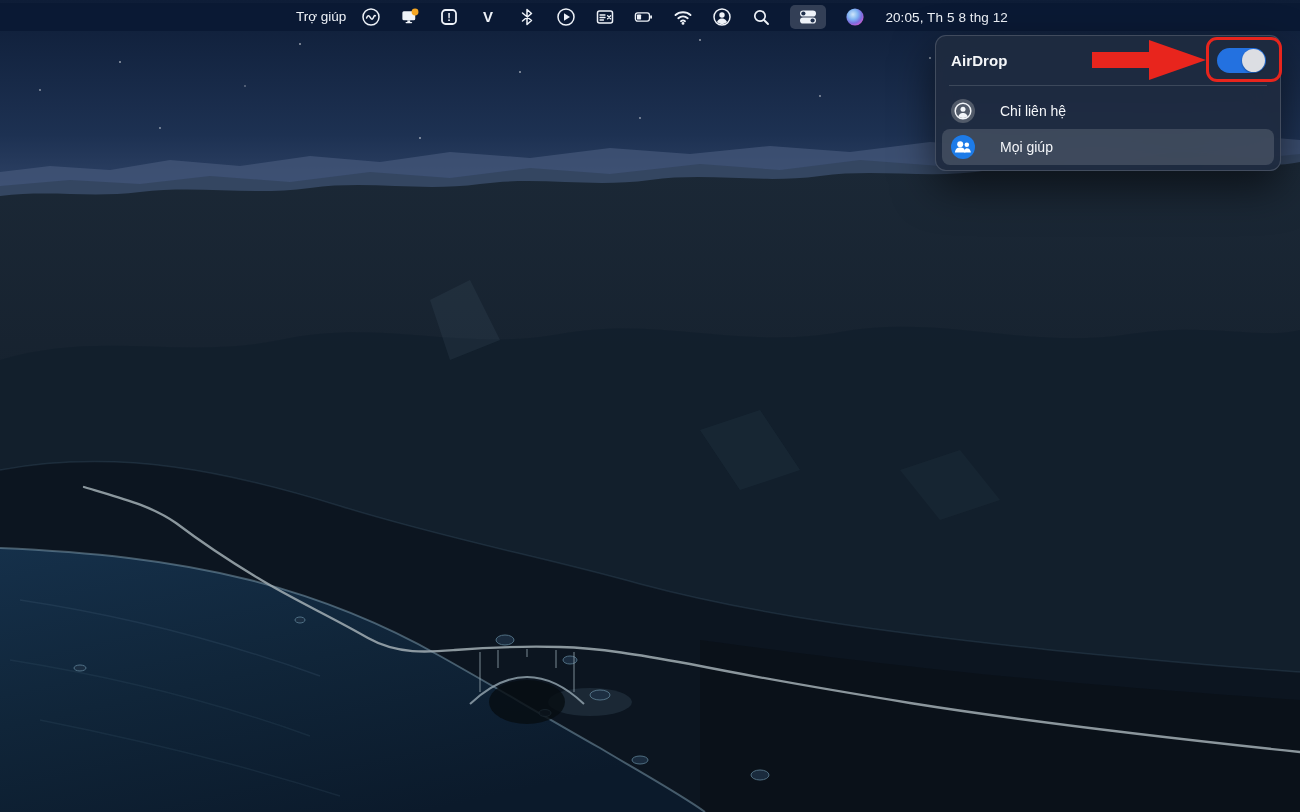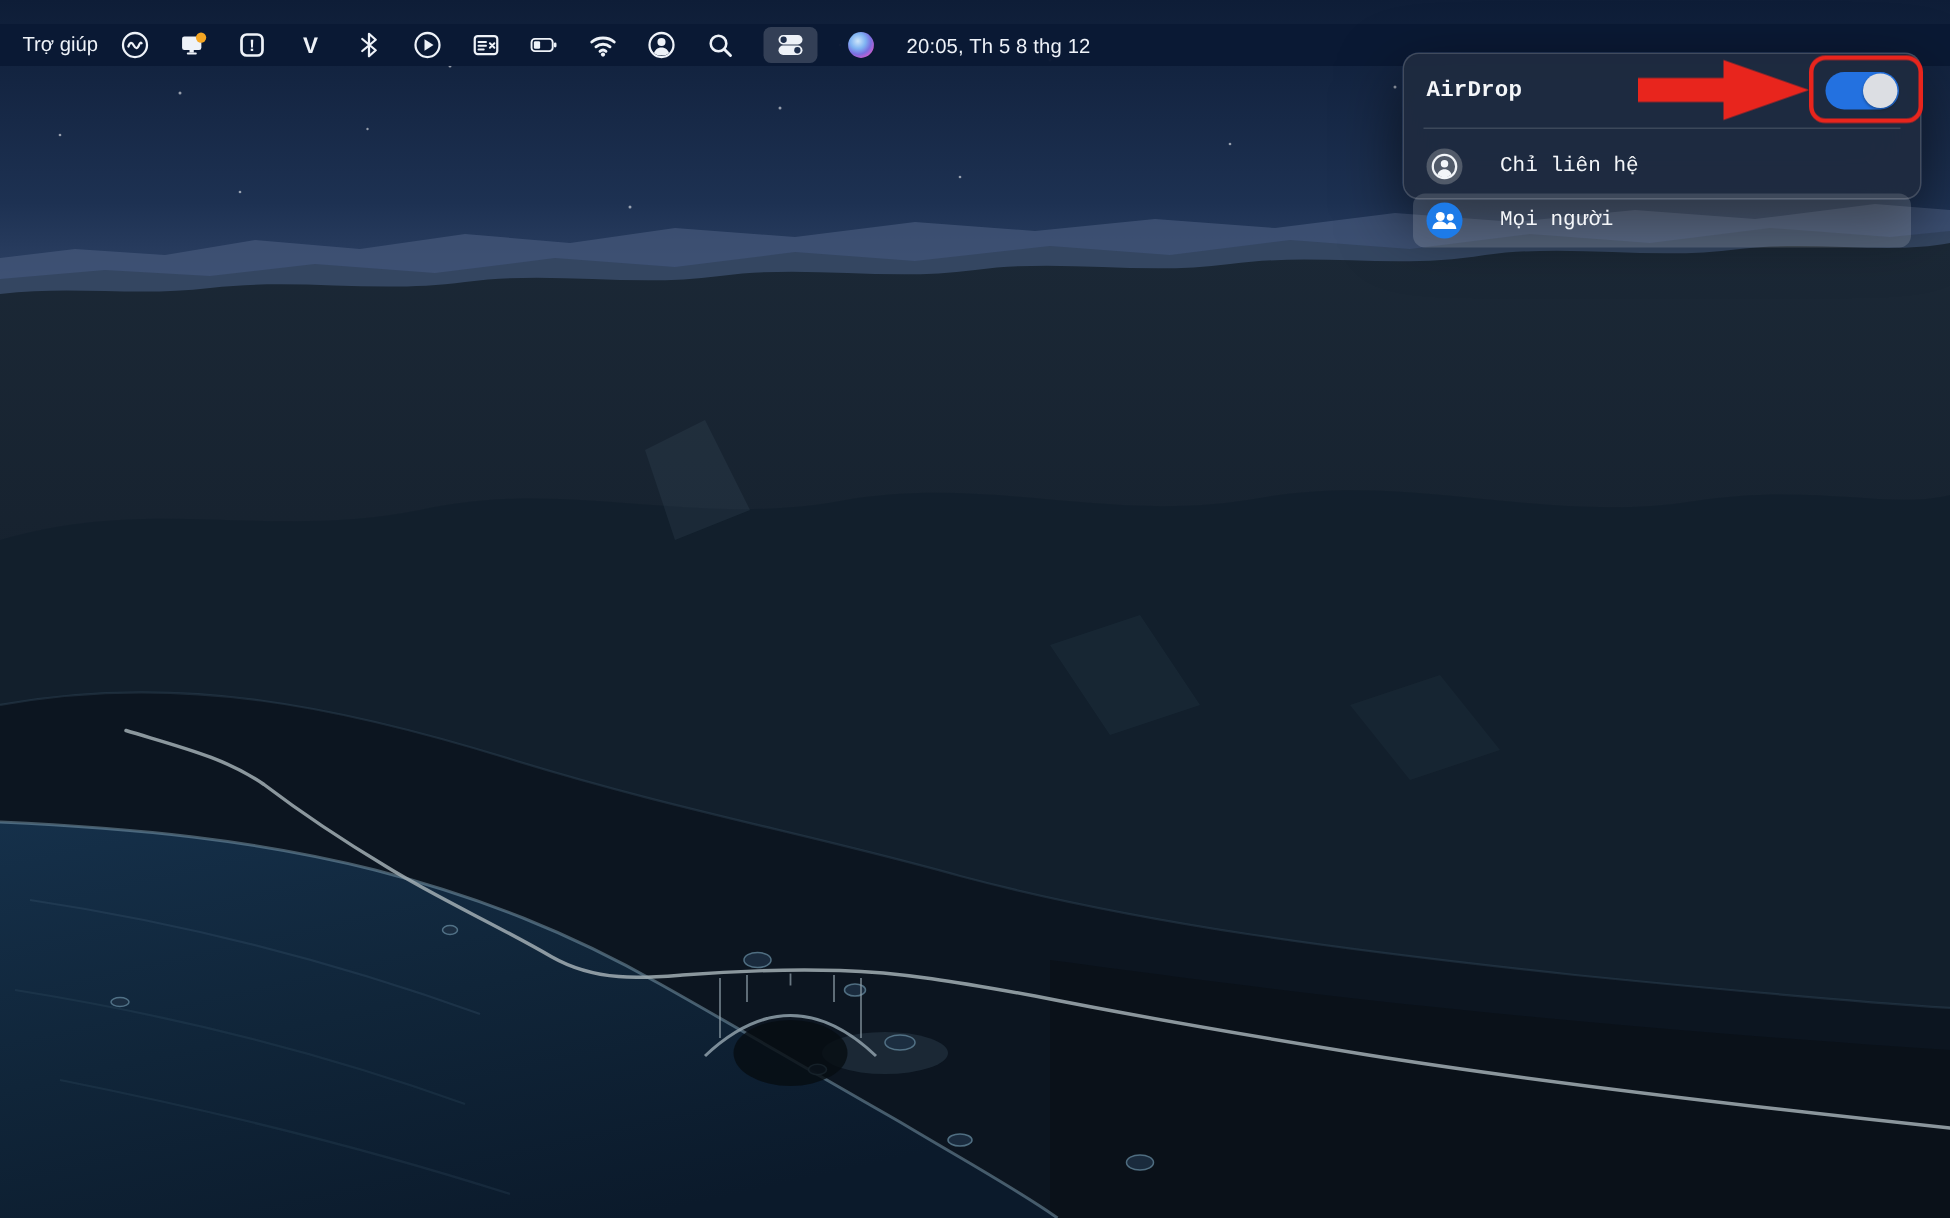--- a/index.html
+++ b/index.html
@@ -5,42 +5,41 @@
   html,body{margin:0;padding:0;background:#000;}
   .screen{
     position:relative;width:1300px;height:812px;overflow:hidden;
     font-family:"Liberation Sans","DejaVu Sans",sans-serif;
     -webkit-font-smoothing:antialiased;
   }
   
   .wallpaper{position:absolute;inset:0;z-index:0;display:block;}
   
   .menubar{
-    position:absolute;top:16px;left:0;width:1300px;height:28px;z-index:10;
+    position:absolute;top:3px;left:0;width:1300px;height:28px;z-index:10;
     background:rgba(10,25,52,0.97);
-    display:flex;align-items:center;justify-content:flex-start;
+    display:flex;align-items:center;justify-content:center;
     color:#eef2f8;font-size:13.5px;
   }
   .menubar-left{display:flex;align-items:center;height:28px;}
   .menu-item{padding:0 15px;line-height:28px;font-weight:500;cursor:default;}
   .menubar-right{display:flex;align-items:center;gap:19px;padding-right:11px;height:28px;}
   .sicon{width:20px;height:20px;display:flex;align-items:center;justify-content:center;flex:0 0 auto;}
   .sicon svg{display:block;}
   .sicon.active-bg{background:rgba(255,255,255,0.17);border-radius:5px;padding:2px 8px;}
   .clock{margin-left:1px;white-space:nowrap;font-size:13.5px;letter-spacing:.1px;}
   
   .panel{
-    position:absolute;left:935px;top:35px;width:346px;height:98px;z-index:20;
+    position:absolute;left:935px;top:35px;width:346px;height:136px;z-index:20;
     background:rgba(31,42,63,0.94);
     border:1px solid rgba(255,255,255,0.16);
     border-radius:11px;box-sizing:border-box;
     box-shadow:0 16px 42px rgba(0,0,0,0.55);
     backdrop-filter:blur(18px) saturate(160%);
     color:#f4f6f9;
-    font-family:Liberation Mono, monospace;
   }
   .panel-title-row{height:49px;display:flex;align-items:center;justify-content:space-between;padding:0 14px 0 15px;}
   .panel-title{font-size:15px;font-weight:700;letter-spacing:.1px;}
   .toggle{position:relative;width:49px;height:25px;border-radius:13px;background:#2371e0;cursor:pointer;flex:0 0 auto;}
   .toggle .knob{position:absolute;top:1px;right:1px;width:23px;height:23px;border-radius:50%;background:#dcdee3;box-shadow:0 1px 2px rgba(0,0,0,.35);}
   .divider{height:1px;background:rgba(255,255,255,0.14);margin:0 13px;}
   .options{padding:7px 6px 6px 6px;}
   .option-row{height:36px;display:flex;align-items:center;gap:25px;padding:0 9px;border-radius:8px;font-size:14px;cursor:pointer;}
   .option-row.selected{background:rgba(255,255,255,0.14);}
   .opt-icon{width:24px;height:24px;border-radius:50%;display:flex;align-items:center;justify-content:center;flex:0 0 auto;}
@@ -290,21 +289,21 @@
 
       <div class="option-row selected">
         <span class="opt-icon blue">
           <svg width="24" height="24" viewBox="0 0 24 24" fill="#ffffff">
             <circle cx="15.8" cy="9.8" r="2.3"></circle>
             <path d="M13.2 17.6 C13.5 14.6 14.5 13.2 15.9 13.2 C17.8 13.2 19.6 14.6 19.9 17.6 Z"></path>
             <circle cx="9.2" cy="9.3" r="3"></circle>
             <path d="M3.9 17.6 C4.3 13.9 6.4 12.6 9.2 12.6 C12 12.6 14.1 13.9 14.5 17.6 Z"></path>
           </svg>
         </span>
-        <span>Mọi người</span>
+        <span>Mọi giúp</span>
       </div>
 
     </div>
   </div>
 
   <svg class="annot-arrow" width="117" height="42" viewBox="0 0 117 42">
     <polygon points="0,13 57,13 57,1 114,21 57,41 57,29 0,29" fill="#e8251d"></polygon>
   </svg>
   <div class="annot-box"></div>
 

